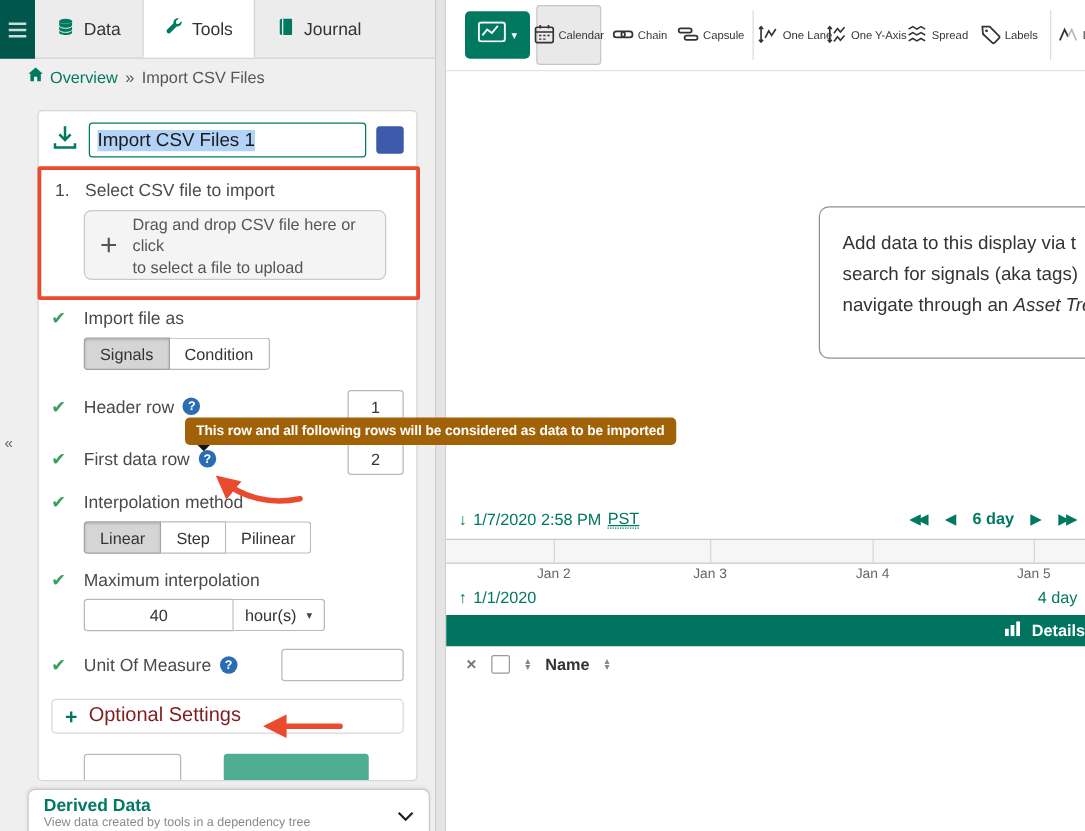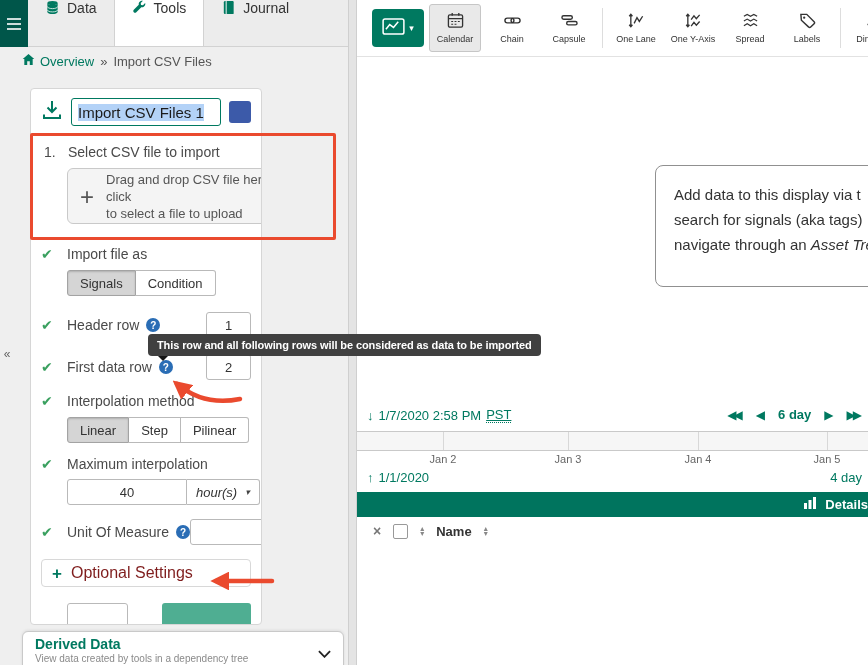--- a/index.html
+++ b/index.html
@@ -10,30 +10,30 @@
   .left { position:absolute; left:0; top:0; width:348px; height:665px; background:#efefef; }
   .gutter { position:absolute; left:348px; top:0; width:9px; height:665px; background:#e4e4e4;
             border-left:1px solid #cfcfcf; border-right:1px solid #cfcfcf; box-sizing:border-box; }
   .right { position:absolute; left:357px; top:0; width:511px; height:665px; background:#fff; }
 
   .tabbar { position:absolute; left:0; top:0; width:348px; height:47px; background:#ececec;
             border-bottom:1px solid #d2d2d2; display:flex; box-sizing:border-box; }
   .menu-btn { width:28px; height:47px; background:#00564a; display:flex; flex-direction:column;
               justify-content:center; align-items:center; gap:3px; cursor:pointer; }
   .menu-btn i { display:block; width:14px; height:2px; background:rgba(255,255,255,.8); }
-  .tab { display:flex; gap:7px; padding:0 17px; font-size:14px; color:#333; cursor:pointer; }
+  .tab { display:flex; align-items:center; gap:7px; padding:0 17px; font-size:14px; color:#333; cursor:pointer; }
   .tab.active { background:#fff; border-left:1px solid #d2d2d2; border-right:1px solid #d2d2d2; }
 
   .breadcrumb { position:absolute; left:22px; top:53px; display:flex; align-items:center; gap:6px;
                 font-size:13px; color:#555; }
   .crumb-link { display:flex; align-items:center; gap:5px; color:#007960; cursor:pointer; }
   .collapse { position:absolute; left:1px; top:345px; width:12px; height:18px; color:#666;
               font-size:12px; display:flex; align-items:center; justify-content:center; cursor:pointer; }
 
-  .card { position:absolute; left:30px; top:88px; width:232px; height:537px; background:#fff;
+  .card { position:absolute; left:30px; top:88px; width:304px; height:537px; background:#fff;
           border:1px solid #d6d6d6; border-radius:4px; box-sizing:border-box; padding:9px 10px;
           overflow:hidden; }
 
   .name-row { display:flex; align-items:center; gap:8px; }
   .name-input { flex:1; height:28px; box-sizing:border-box; border:1px solid #007960; border-radius:3px;
                 display:flex; align-items:center; padding:0 6px; font-size:15px; color:#1b1b1b;
                 background:#fff; overflow:hidden; white-space:nowrap; cursor:text; }
   .name-input .sel { background:#b3d2f7; }
   .swatch { width:22px; height:22px; border-radius:3px; background:#3c5aa9; flex:0 0 22px; cursor:pointer; }
 
@@ -63,21 +63,21 @@
   .seg .segbtn:last-child { border-radius:0 3px 3px 0; }
   .seg .segbtn.selected { background:#d5d5d5; border-color:#a3a3a3; box-shadow:inset 0 1px 2px rgba(0,0,0,.18); }
 
   .num-input { width:45px; height:26px; box-sizing:border-box; border:1px solid #b9b9b9; border-radius:3px;
                text-align:center; font-size:13px; color:#333; font-family:inherit; }
   .mi { margin:7px 0 0 26px; display:flex; }
   .mi-input { width:120px; height:26px; box-sizing:border-box; border:1px solid #b9b9b9;
               border-radius:3px 0 0 3px; text-align:center; font-size:13px; color:#333; font-family:inherit; }
   .unit-btn { height:26px; box-sizing:border-box; border:1px solid #b9b9b9; border-left:none;
               border-radius:0 3px 3px 0; display:flex; align-items:center; gap:8px; padding:0 9px;
-              font-size:13px; color:#333; background:#fff; cursor:pointer;font-style:italic; }
+              font-size:13px; color:#333; background:#fff; cursor:pointer; }
   .caret { font-size:9px; color:#444; }
   .uom-input { width:98px; height:26px; box-sizing:border-box; border:1px solid #b9b9b9; border-radius:3px;
                font-size:13px; padding:0 6px; font-family:inherit; }
 
   .opt { margin-top:14px; border:1px solid #d8d8d8; border-radius:4px; height:28px; display:flex;
          align-items:center; gap:9px; padding:0 10px; box-sizing:border-box; cursor:pointer; }
   .opt-plus { color:#007960; font-size:17px; font-weight:bold; line-height:1; }
   .opt-label { color:#7f1d1d; font-size:16px; }
 
   .btnrow { margin:16px 0 0 26px; display:flex; }
@@ -91,21 +91,21 @@
   .d-sub { color:#8a8a8a; font-size:10px; margin-top:1px; }
   .d-chev { position:absolute; right:12px; top:12px; }
 
   
   .toolbar { position:absolute; left:0; top:0; width:511px; height:57px; box-sizing:border-box;
              border-bottom:1px solid #e2e2e2; display:flex; align-items:center; gap:5px;
              padding-left:15px; background:#fff; }
   .disp-btn { width:52px; height:38px; background:#007960; border-radius:4px; display:flex;
               align-items:center; justify-content:center; gap:4px; cursor:pointer; flex:0 0 52px; }
   .disp-caret { color:#fff; font-size:9px; }
-  .tbtn { min-width:42px; height:46px; display:flex; flex-direction:column; align-items:center;
+  .tbtn { min-width:42px; height:46px; display:flex; flex-direction:row; align-items:center;
           justify-content:center; gap:3px; font-size:9px; color:#333; border:1px solid transparent;
           border-radius:3px; padding:0 4px; white-space:nowrap; cursor:pointer; }
   .tbtn.active { background:#e9e9e9; border-color:#c6c6c6; }
   .tsep { width:1px; height:40px; background:#ddd; margin:0 2px; flex:0 0 1px; }
 
   .msgbox { position:absolute; left:298px; top:165px; width:245px; height:122px; box-sizing:border-box;
             border:1px solid #909090; border-radius:8px; background:#fff; padding:16px 18px;
             font-size:15px; color:#333; line-height:25px; overflow:hidden; }
   .msgbox div { white-space:nowrap; }
 
@@ -134,21 +134,21 @@
   .xicon { font-size:14px; font-weight:bold; color:#777; cursor:pointer; }
   .cb { width:13px; height:13px; border:1px solid #999; border-radius:2px; background:#fff; cursor:pointer; }
   .sort { display:inline-flex; flex-direction:column; align-items:center; line-height:5.5px; font-size:8px;
           color:#888; cursor:pointer; }
   .name-col { font-size:13px; font-weight:bold; color:#333; }
 
   
   .red-rect { position:absolute; left:30px; top:133px; width:306px; height:107px; box-sizing:border-box;
               border:3px solid #ea4a2e; border-radius:2px; z-index:30; pointer-events:none; }
   .arrows { position:absolute; left:0; top:0; z-index:35; pointer-events:none; }
-  .tooltip { position:absolute; left:148px; top:334px; z-index:40; background:#404040; color:#fff;
+  .tooltip { position:absolute; left:148px; top:334px; z-index:40; background:#a16207; color:#fff;
              font-size:11px; font-weight:700; letter-spacing:-.1px; padding:5px 9px; border-radius:4px;
              white-space:nowrap; }
   .tooltip::after { content:""; position:absolute; left:10px; bottom:-5px; border-left:5px solid transparent;
                     border-right:5px solid transparent; border-top:5px solid #141414; }
 </style>
 </head>
 <body>
 
 <div class="app">
 

